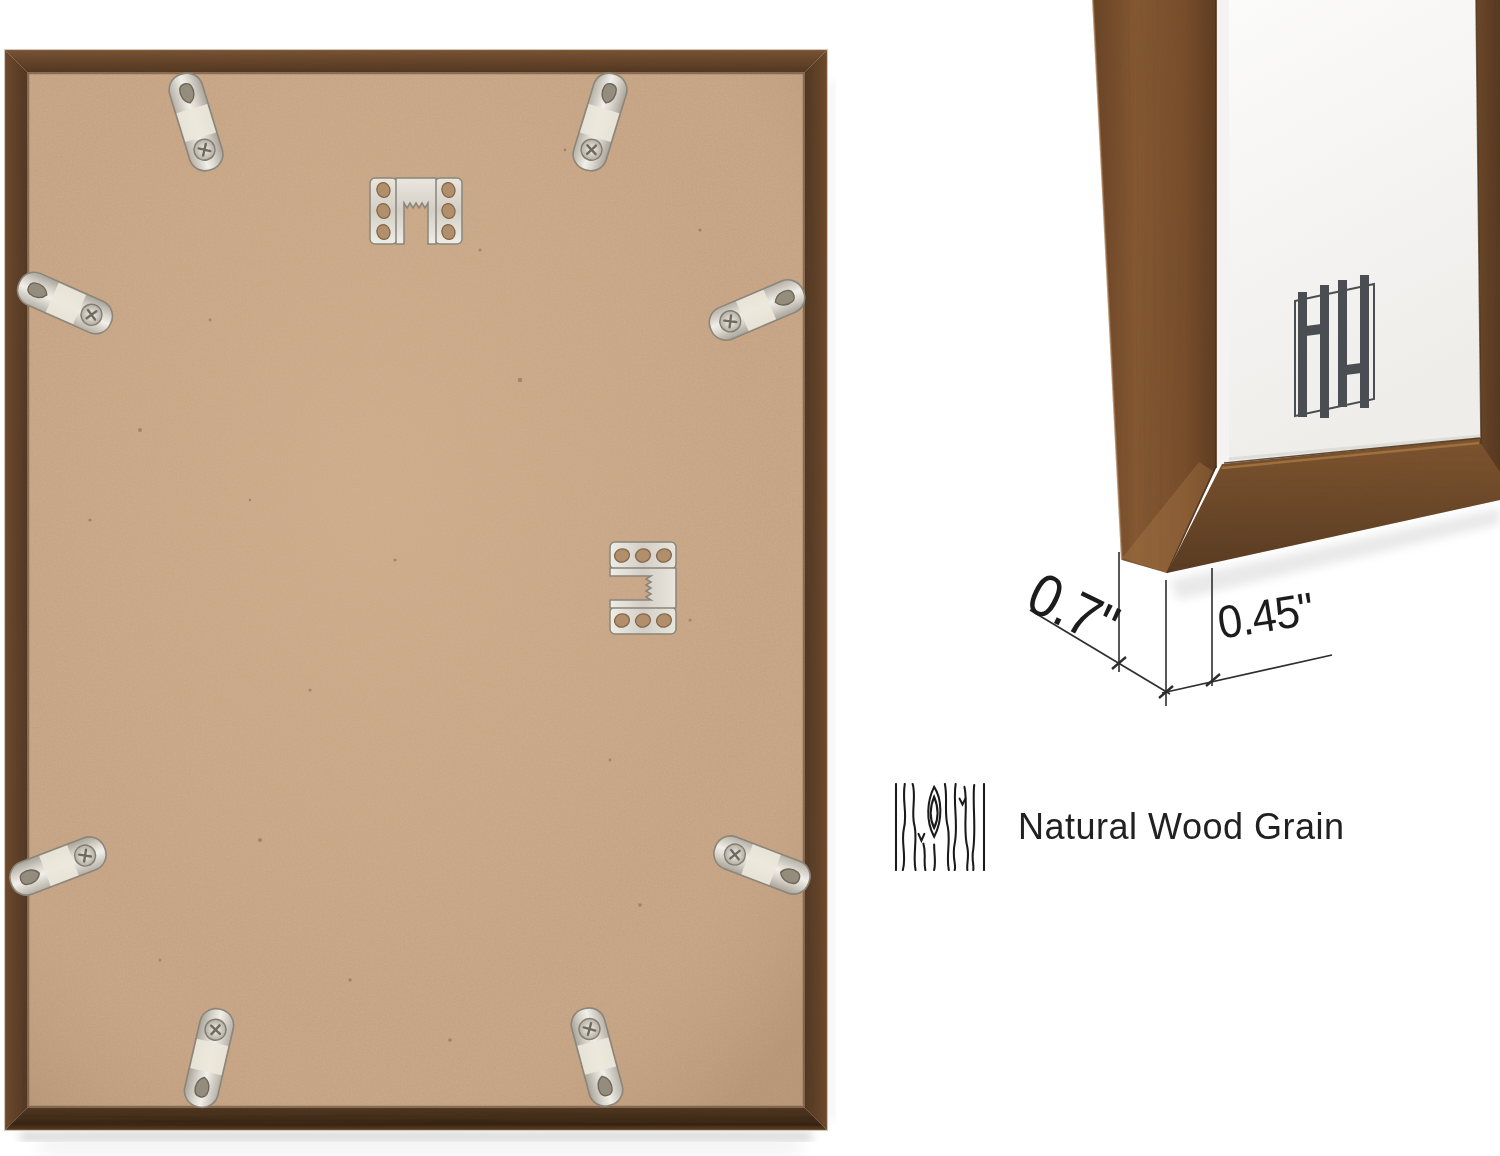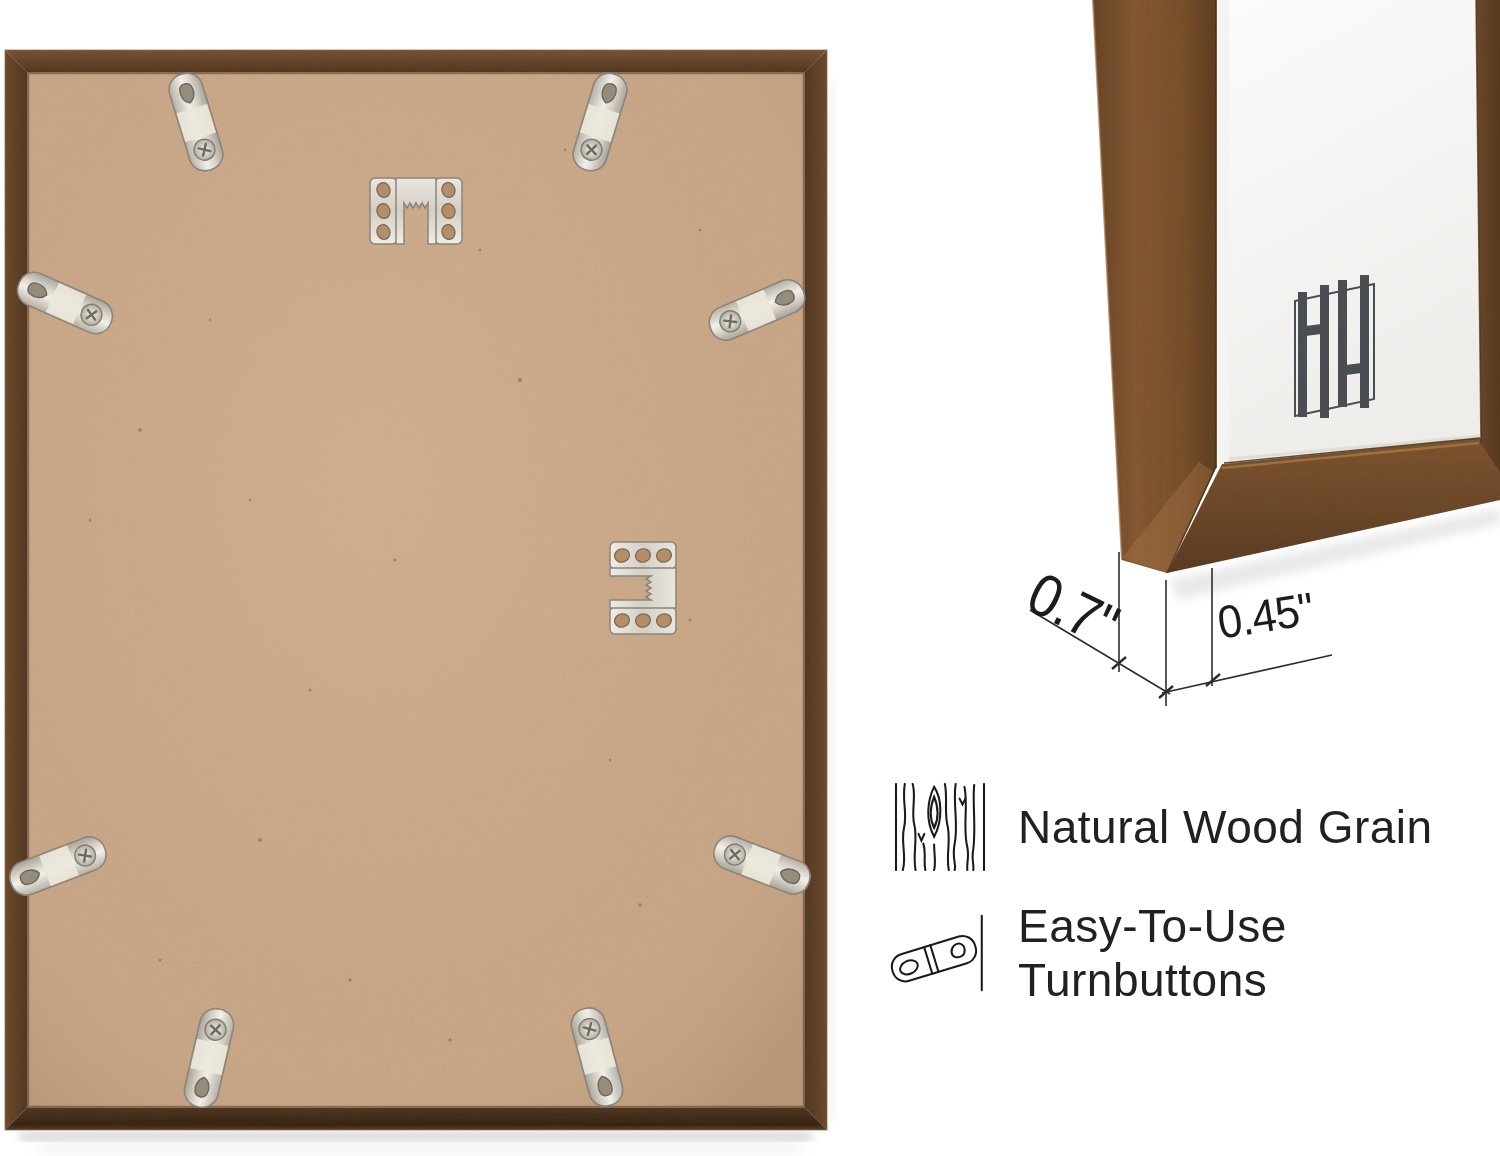--- a/index.html
+++ b/index.html
@@ -8,21 +8,21 @@
   svg.art{position:absolute;left:0;top:0;width:1500px;height:1156px;display:block;}
   .dim-label{position:absolute;color:#1c1c1c;font-weight:400;letter-spacing:-1px;white-space:nowrap;line-height:1;}
   .dim-depth{left:1032px;top:560px;font-size:60px;transform:rotate(26deg) scaleX(.9);transform-origin:left center;}
   .dim-width{left:1218px;top:600px;font-size:46px;transform:rotate(-9deg) scaleX(.95);transform-origin:left center;}
   .feature-row{position:absolute;left:888px;display:flex;align-items:center;gap:26px;}
   .row-1{top:781px;}
   .row-2{top:899px;}
   .row-3{top:1005px;}
   .feature-icon{width:104px;height:92px;flex:0 0 auto;display:flex;align-items:center;justify-content:center;}
   .feature-icon svg{display:block;}
-  .feature-label{font-size:46px;color:#212121;letter-spacing:.5px;font-weight:400;}
+  .feature-label{font-size:36px;color:#212121;letter-spacing:.5px;font-weight:400;}
 </style>
 </head>
 <body>
 
 <div class="canvas">
 
   <svg class="art" viewBox="0 0 1500 1156" aria-hidden="true">
     <defs>
       <linearGradient id="topBarG" x1="0" y1="0" x2="0" y2="1">
         <stop offset="0" stop-color="#7b5534"></stop>
@@ -290,29 +290,15 @@
         <path d="M66,1 C63,20 69,42 65,62 C62,77 67,84 65,89"></path>
         <path d="M75,4 C79,24 73,46 78,66 C80,76 77,83 78,89"></path>
         <path d="M85,2 C83,20 87,45 84,68 C82,78 85,84 84,89"></path>
         <path d="M28,52 l3,7 3,-7"></path>
         <path d="M70,16 l3,6 3,-6"></path>
       </svg>
     </div>
     <div class="feature-label">Natural Wood Grain</div>
   </div>
 
-  <div class="feature-row row-2">
-    <div class="feature-icon">
-      <svg width="104" height="86" viewBox="0 0 112 92" fill="none" stroke="#1a1a1a" stroke-width="2.2" stroke-linecap="round">
-        <path d="M101,6 V86"></path>
-        <g transform="translate(50,52) rotate(-17)">
-          <rect x="-47" y="-15" width="93" height="30" rx="14"></rect>
-          <ellipse cx="-29" cy="1" rx="10" ry="7" transform="rotate(-8 -29 1)"></ellipse>
-          <path d="M-7,-15 V15 M0,-15 V15"></path>
-          <path d="M24,-7 C30,-10 35,-6 34,0 C33,6 27,8 22,5 C18,2 19,-4 24,-7 Z"></path>
-        </g>
-      </svg>
-    </div>
-    <div class="feature-label">Easy-To-Use Turnbuttons</div>
-  </div>
 
 
 </div>
 
 </body></html>

